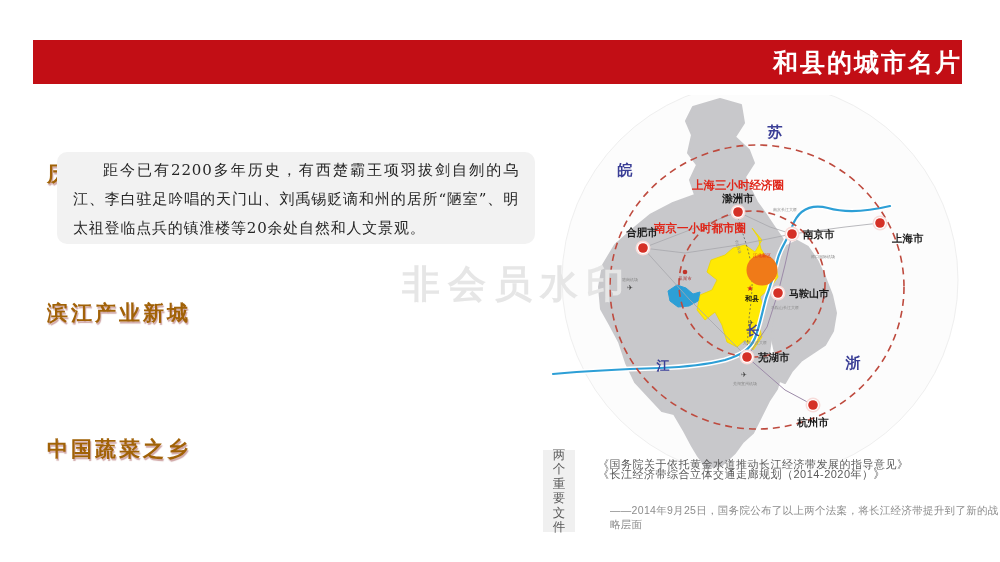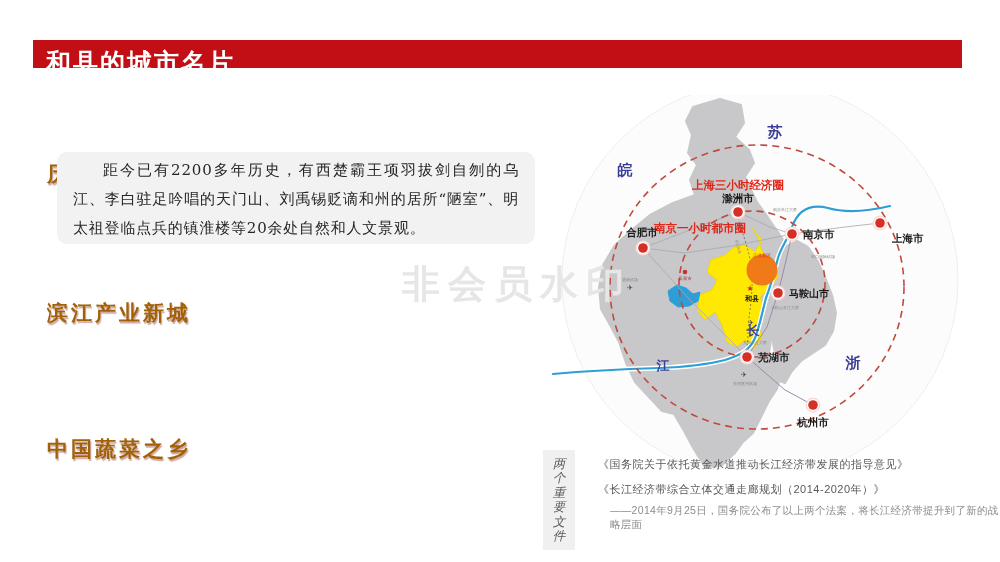--- a/index.html
+++ b/index.html
@@ -1,38 +1,38 @@
 <!DOCTYPE html>
 <html><head>
 <meta charset="utf-8">
 <style>
   html,body{margin:0;padding:0;background:#fff;}
   #slide{position:relative;width:1000px;height:562px;background:#ffffff;overflow:hidden;
          font-family:"Liberation Sans","DejaVu Sans",sans-serif;}
   
-  .header-bar{position:absolute;left:33px;top:40px;width:929px;height:28px;background:#C20E15;}
+  .header-bar{position:absolute;left:33px;top:40px;width:929px;height:44px;background:#C20E15;text-align:right;}
   .header-title{color:#ffffff;font-weight:bold;font-size:25px;line-height:44px;padding-left:13px;
                 letter-spacing:2px;font-family:"Liberation Sans","DejaVu Sans",sans-serif;}
   
   .sec-heading{position:absolute;left:47px;color:#a16207;font-weight:bold;font-size:21px;
                letter-spacing:3px;font-family:"DejaVu Serif","Liberation Serif",serif;
                text-shadow:1px 2px 1px rgba(120,0,0,0.35);margin-top:43px;}
   .sec-box{position:absolute;left:57px;width:478px;background:#F2F2F2;border-radius:10px;
            box-sizing:border-box;padding:4px 16px 0 16px;}
   .sec-body{font-family:"DejaVu Serif","Liberation Serif",serif;color:#262626;font-size:15px;
             line-height:29px;letter-spacing:0.8px;text-align:justify;text-indent:2em;margin:0;}
   
   .watermark{position:absolute;left:402px;top:259px;font-size:38px;letter-spacing:8px;
              color:#E6E6E6;z-index:9;pointer-events:none;font-weight:bold;}
   
   .map-wrap{position:absolute;left:545px;top:95px;width:455px;height:375px;}
   
-  .vtag{position:absolute;left:543px;top:450px;width:32px;height:100px;background:#F0F0F0;
+  .vtag{position:absolute;left:543px;top:450px;width:32px;height:82px;background:#F0F0F0;
         color:#595959;font-size:12.5px;line-height:14.5px;text-align:center;
-        display:flex;align-items:center;justify-content:center;font-style:italic;}
+        display:flex;align-items:center;justify-content:center;}
   .vtag-inner{width:14px;word-break:break-all;}
   .doc-line{position:absolute;color:#595959;font-size:11px;letter-spacing:0.5px;}
   .doc-note{position:absolute;color:#8C8C8C;font-size:10.5px;letter-spacing:0.3px;}
 </style>
 </head>
 <body>
 
 <div id="slide">
 
   <div class="header-bar">
@@ -153,16 +153,16 @@
       <text x="200" y="290" font-size="4" fill="#888" text-anchor="middle">芜湖宣州机场</text>
       <text x="217" y="162" font-size="4.5" fill="#E02619" text-anchor="middle">江北新区</text>
       <text x="192" y="152" font-size="3.5" fill="#888" text-anchor="middle" transform="rotate(75 192 152)">长江高速</text>
     </svg>
   </div>
 
   <div class="vtag">
     <div class="vtag-inner">两个重要文件</div>
   </div>
   <div class="doc-line" style="left:598px;top:457px;">《国务院关于依托黄金水道推动长江经济带发展的指导意见》</div>
-  <div class="doc-line" style="left:598px;top:482px;text-align:right;">《长江经济带综合立体交通走廊规划（2014-2020年）》</div>
+  <div class="doc-line" style="left:598px;top:467px;text-align:right;">《长江经济带综合立体交通走廊规划（2014-2020年）》</div>
   <div class="doc-note" style="left:610px;top:504px;">——2014年9月25日，国务院公布了以上两个法案，将长江经济带提升到了新的战略层面</div>
 
 </div>
 
 </body></html>

